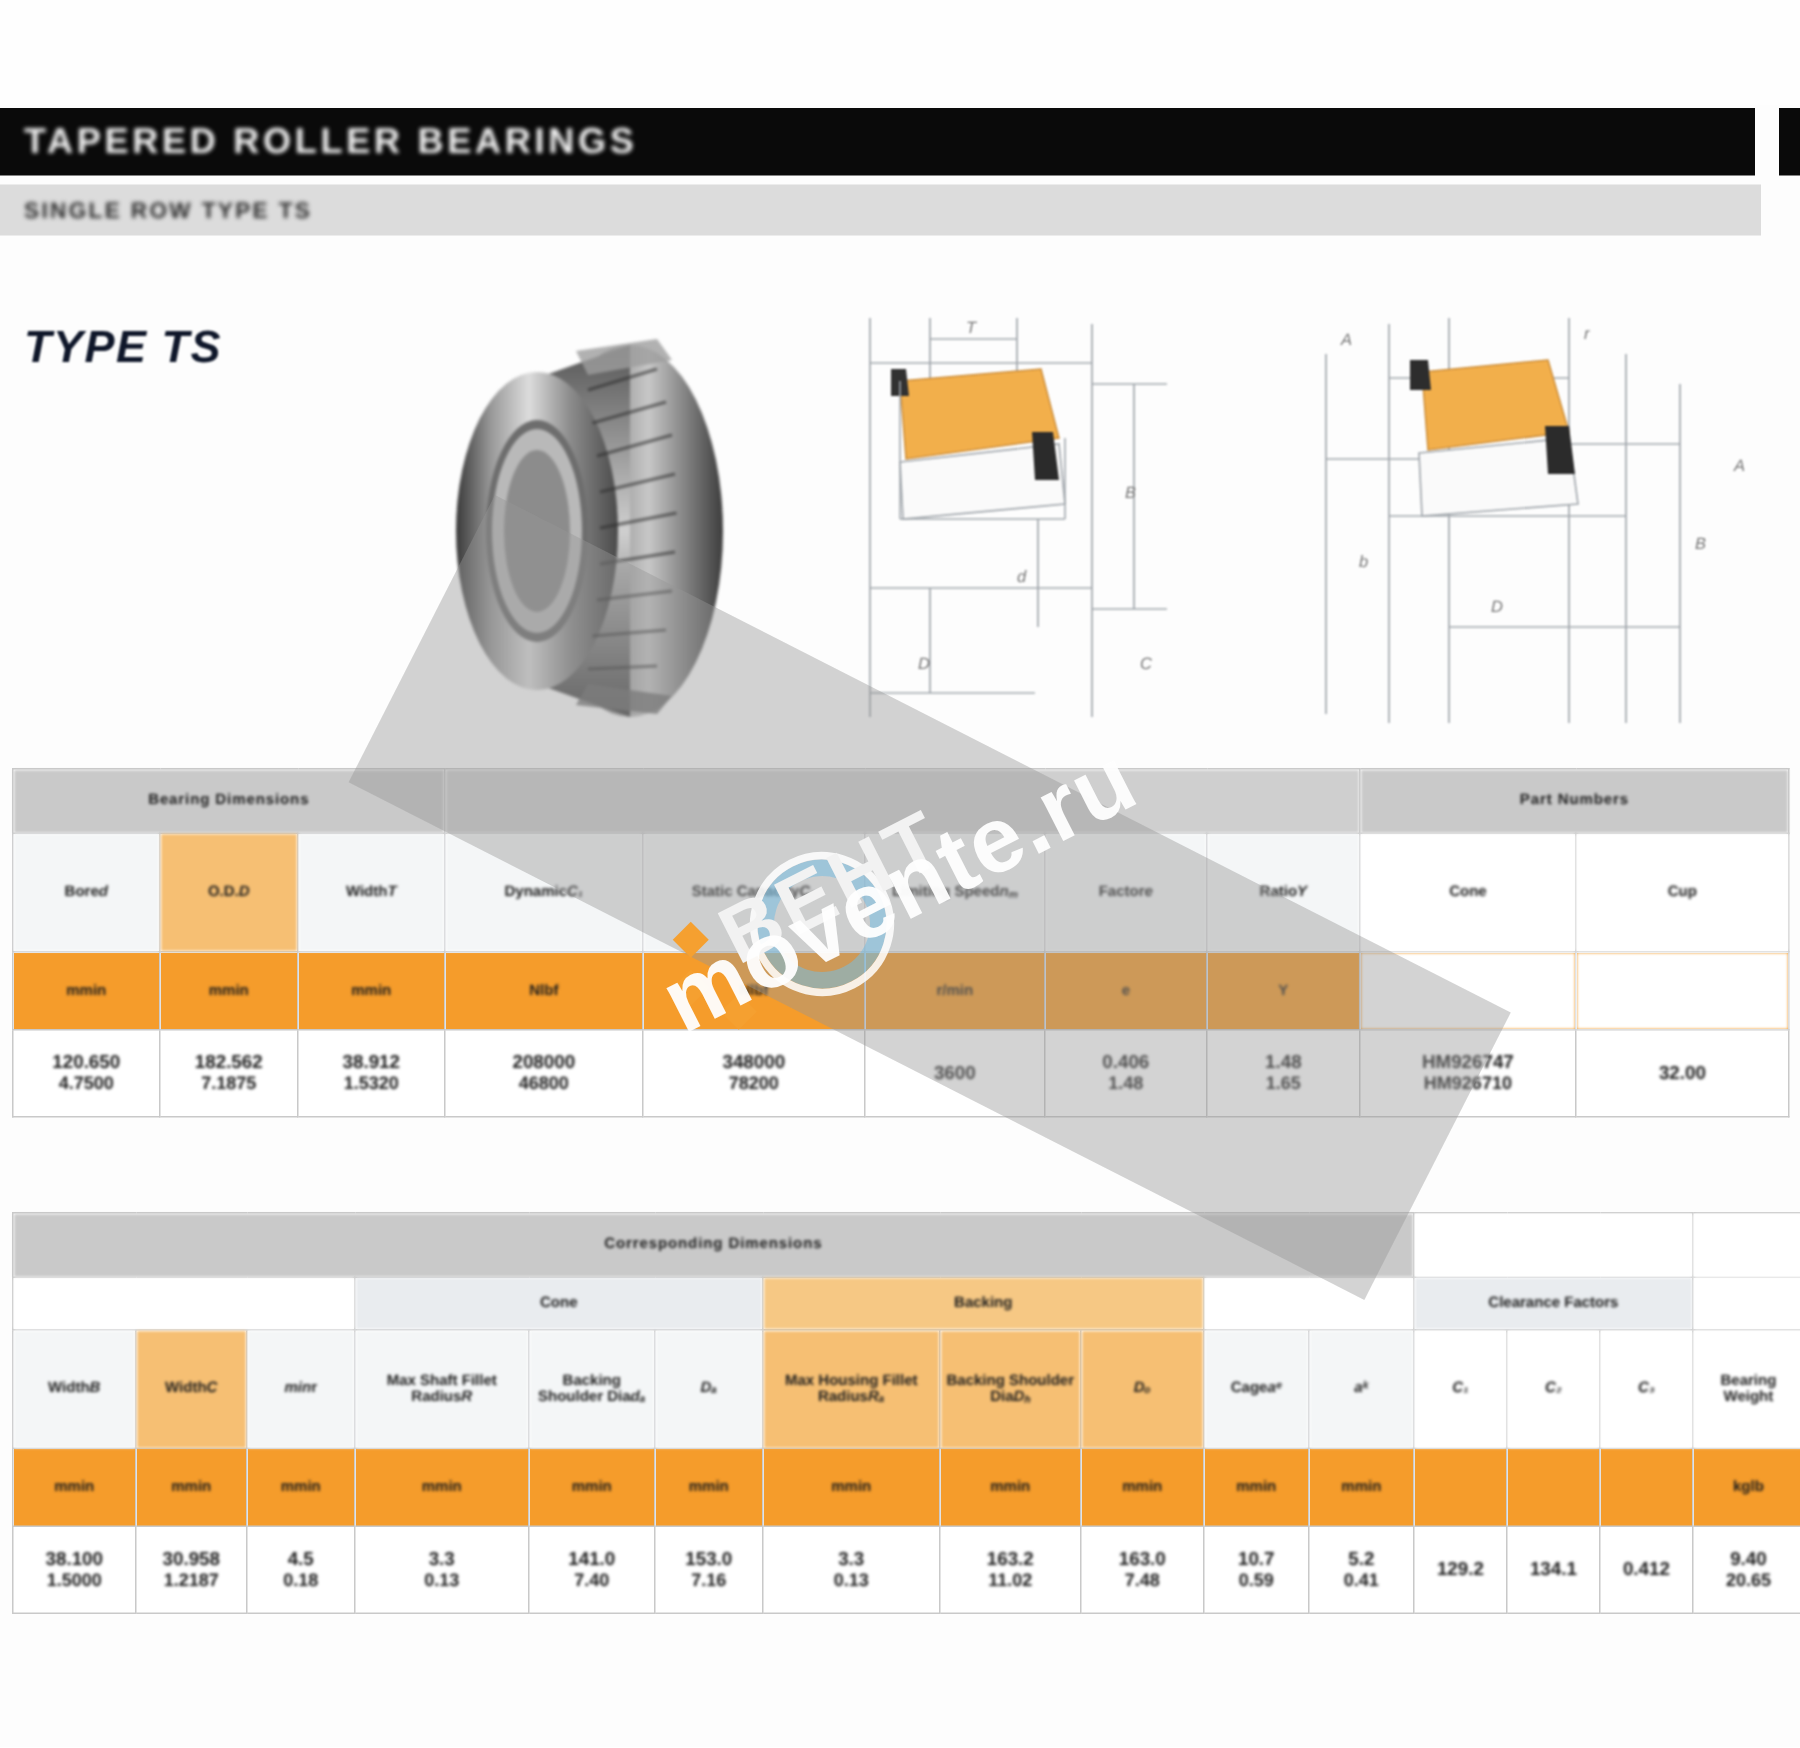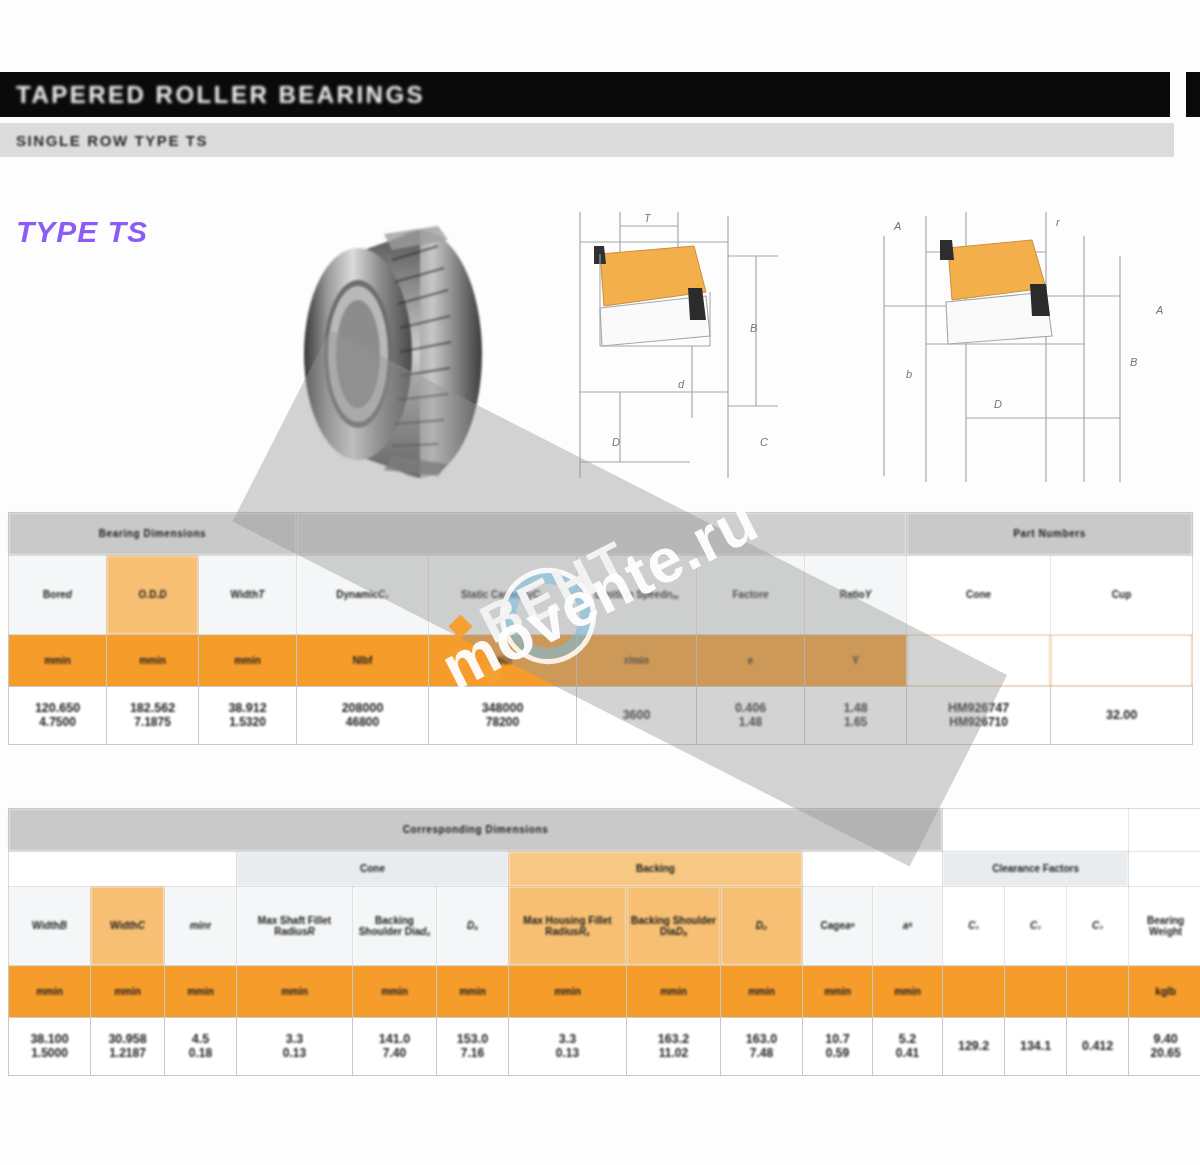--- a/index.html
+++ b/index.html
@@ -28,21 +28,21 @@
   }
   .sub-bar .s{
     color:#2b2b2b;font-size:15px;font-weight:bold;letter-spacing:1.6px;
     padding-left:16px;filter:blur(1.25px);
   }
 
   
   .type-label{
     position:absolute;left:16px;top:215px;
     font-size:30px;font-weight:bold;font-style:italic;letter-spacing:1px;
-    color:#8b5cf6;filter:blur(0.75px);
+    color:#0f172a;filter:blur(0.75px);
   }
 
   
   .photo{position:absolute;left:288px;top:224px;width:220px;height:260px;filter:blur(0.9px);}
 
   
   .drawing{position:absolute;filter:blur(0.65px);opacity:.92;}
   .dwg-a{left:560px;top:196px;width:330px;height:300px;}
   .dwg-b{left:870px;top:196px;width:330px;height:300px;}
 

